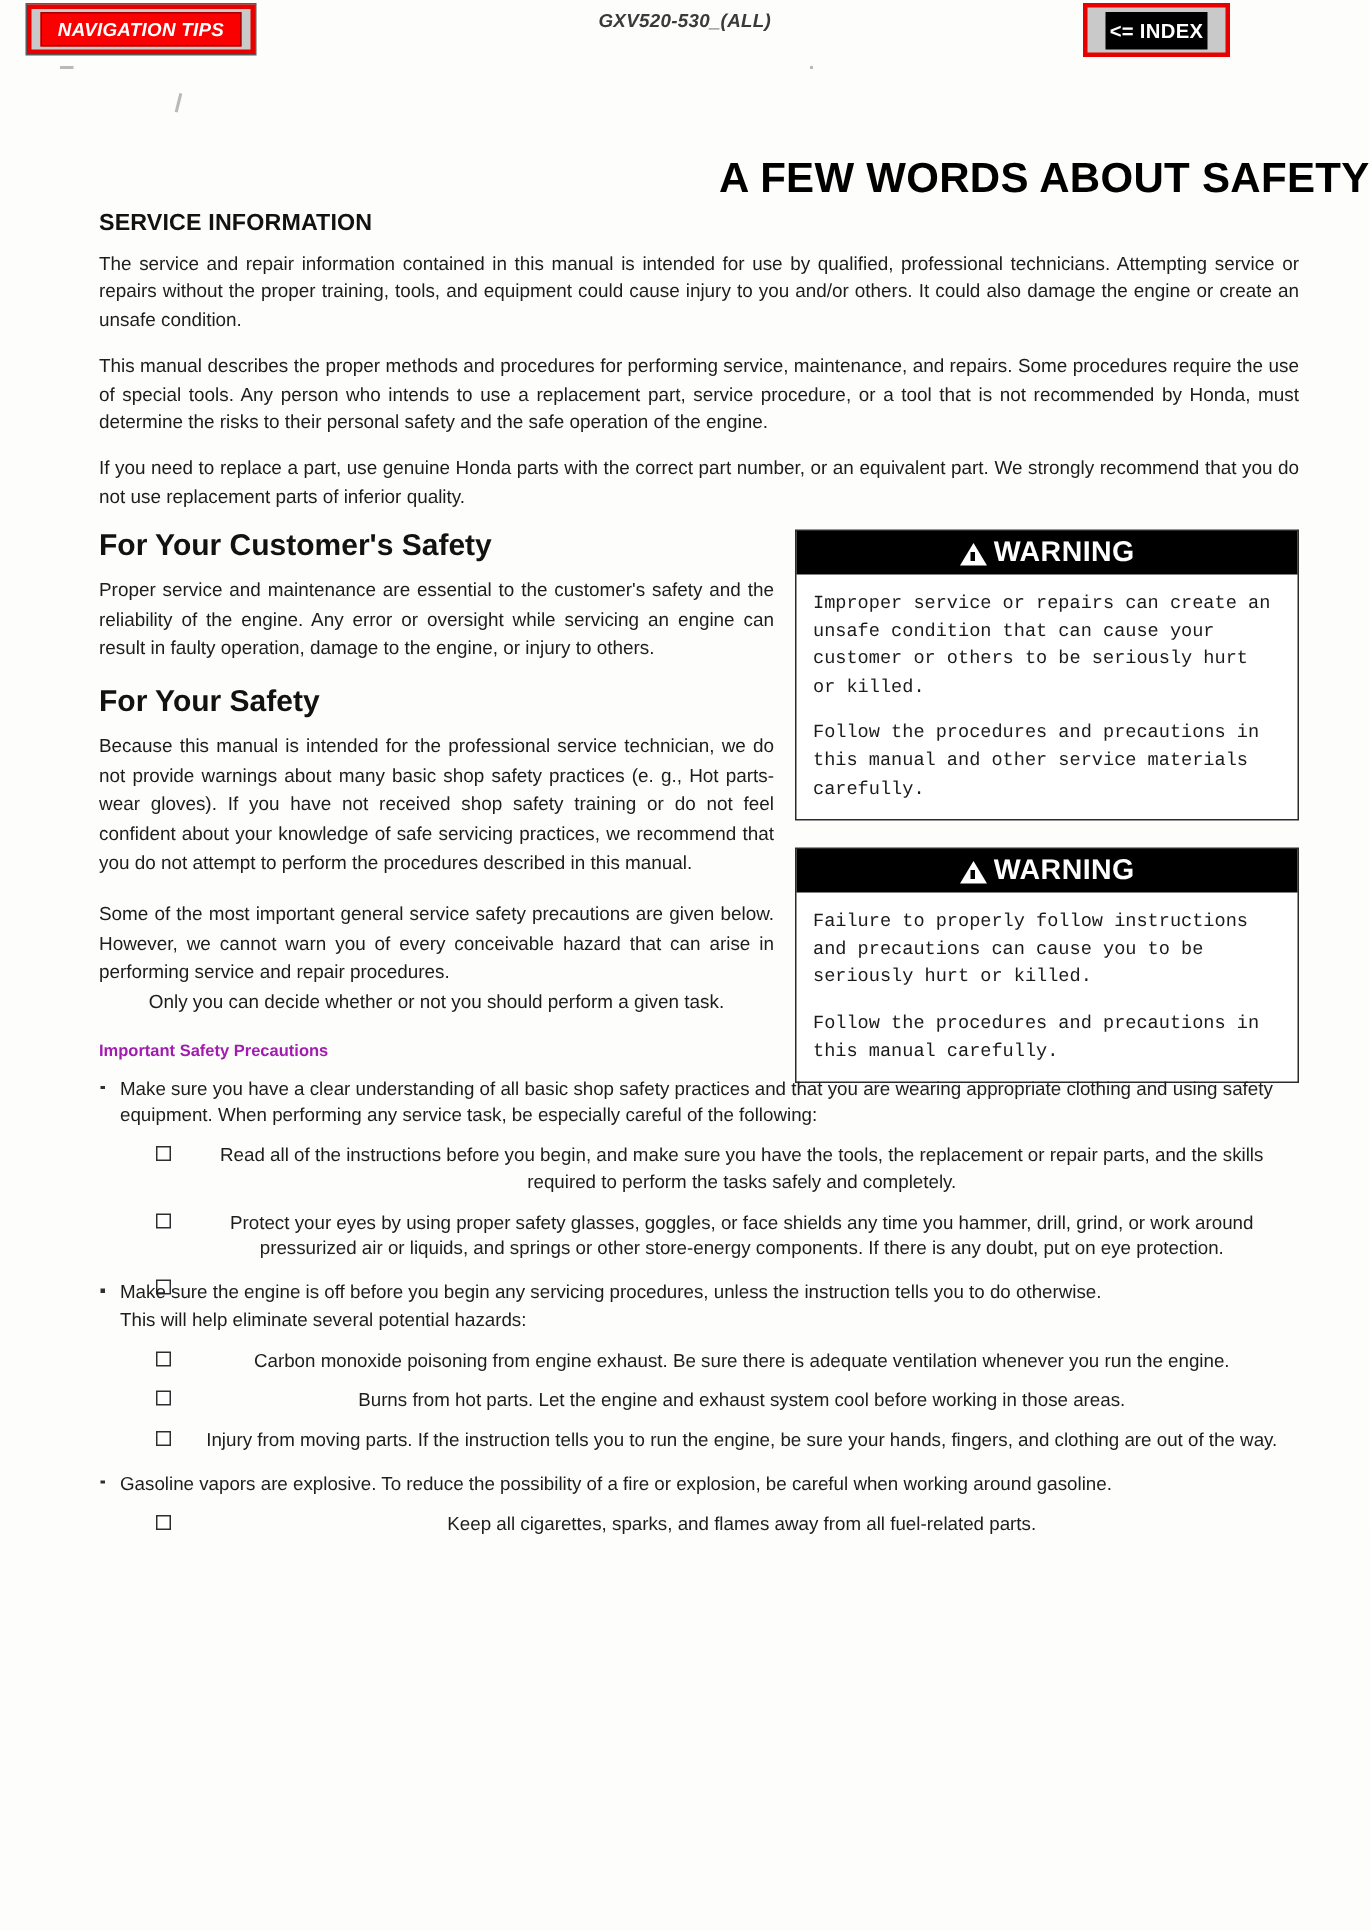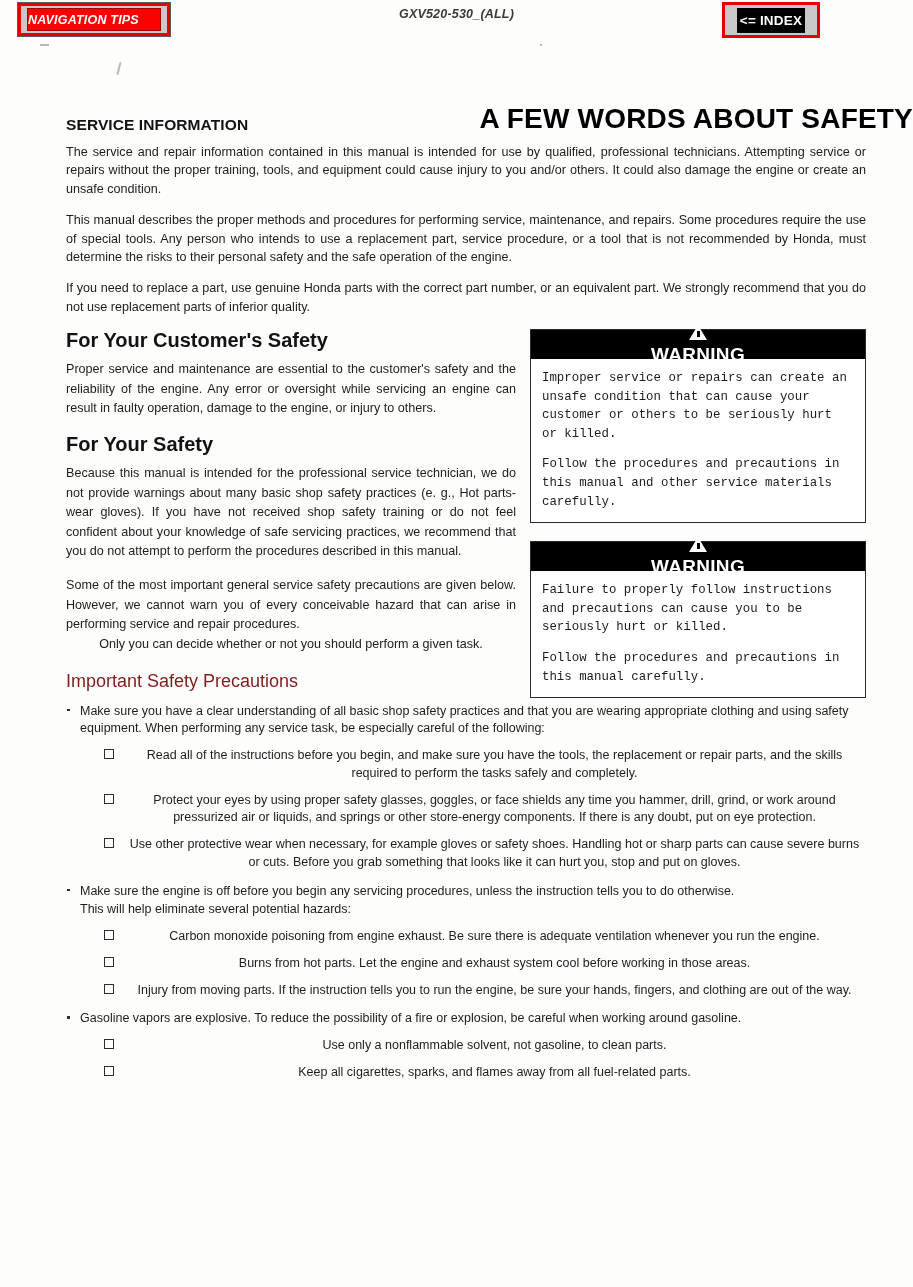--- a/index.html
+++ b/index.html
@@ -43,21 +43,21 @@
     align-items: center;
     justify-content: center;
   }
   .nav-btn-inner {
     width: 132px;
     height: 21px;
     background: #fb0000;
     border: 1px solid #a80000;
     display: flex;
     align-items: center;
-    justify-content: flex-start;
+    justify-content: center;
   }
   .nav-btn-inner span {
     color: #ffffff;
     font-size: 12.5px;
     font-weight: bold;
     font-style: italic;
     letter-spacing: 0.2px;
     white-space: nowrap;
   }
 
@@ -113,21 +113,21 @@
     text-align: right;
     font-size: 28px;
     font-weight: bold;
     letter-spacing: 0.2px;
     color: #000000;
   }
 
   
   .content {
     position: absolute;
-    top: 116px;
+    top: 140px;
     left: 66px;
     width: 800px;
   }
 
   h2.sec-head {
     margin: 0 0 9px 0;
     font-size: 15.5px;
     font-weight: bold;
     letter-spacing: 0.1px;
     color: #121212;
@@ -177,21 +177,20 @@
     margin-bottom: 18px;
   }
   .warn-head {
     background: #000000;
     color: #ffffff;
     height: 29px;
     display: flex;
     align-items: center;
     justify-content: center;
     gap: 5px;
-    flex-direction: column;
   }
   .warn-head .tri {
     display: inline-block;
     width: 0; height: 0;
     border-left: 9px solid transparent;
     border-right: 9px solid transparent;
     border-bottom: 15px solid #ffffff;
     position: relative;
     top: 1px;
   }
@@ -220,23 +219,23 @@
     color: #1b1b1b;
   }
   .warn-body p:last-child { margin-bottom: 0; }
 
   
   .precautions {
     margin-top: 16px;
   }
   h3.prec-head {
     margin: 0 0 11px 0;
-    font-size: 18px;
-    font-weight: normal;
-    color: #7f1d1d;
+    font-size: 11px;
+    font-weight: bold;
+    color: #a21caf;
   }
   ul.bullets {
     list-style: none;
     margin: 0;
     padding: 0;
   }
   li.bullet {
     position: relative;
     padding-left: 14px;
     margin-bottom: 9px;
@@ -367,21 +366,20 @@
             <li class="check">
               <span class="box"></span>
               <span>Read all of the instructions before you begin, and make sure you have the tools, the replacement or repair parts, and the skills required to perform the tasks safely and completely.</span>
             </li>
             <li class="check">
               <span class="box"></span>
               <span>Protect your eyes by using proper safety glasses, goggles, or face shields any time you hammer, drill, grind, or work around pressurized air or liquids, and springs or other store-energy components. If there is any doubt, put on eye protection.</span>
             </li>
             <li class="check">
               <span class="box"></span>
-              <span>Use other protective wear when necessary, for example gloves or safety shoes. Handling hot or sharp parts can cause severe burns or cuts. Before you grab something that looks like it can hurt you, stop and put on gloves.</span>
             </li>
           </ul>
         </li>
 
         <li class="bullet">
           <span class="dot"></span>
           <span class="btext">Make sure the engine is off before you begin any servicing procedures, unless the instruction tells you to do otherwise.</span>
           <span class="subline">This will help eliminate several potential hazards:</span>
           <ul class="checks">
             <li class="check">
@@ -398,24 +396,20 @@
             </li>
           </ul>
         </li>
 
         <li class="bullet">
           <span class="dot"></span>
           <span class="btext">Gasoline vapors are explosive. To reduce the possibility of a fire or explosion, be careful when working around gasoline.</span>
           <ul class="checks">
             <li class="check">
               <span class="box"></span>
-              <span>Use only a nonflammable solvent, not gasoline, to clean parts.</span>
-            </li>
-            <li class="check">
-              <span class="box"></span>
               <span>Keep all cigarettes, sparks, and flames away from all fuel-related parts.</span>
             </li>
           </ul>
         </li>
 
       </ul>
     </div>
 
   </div>
 </div>

